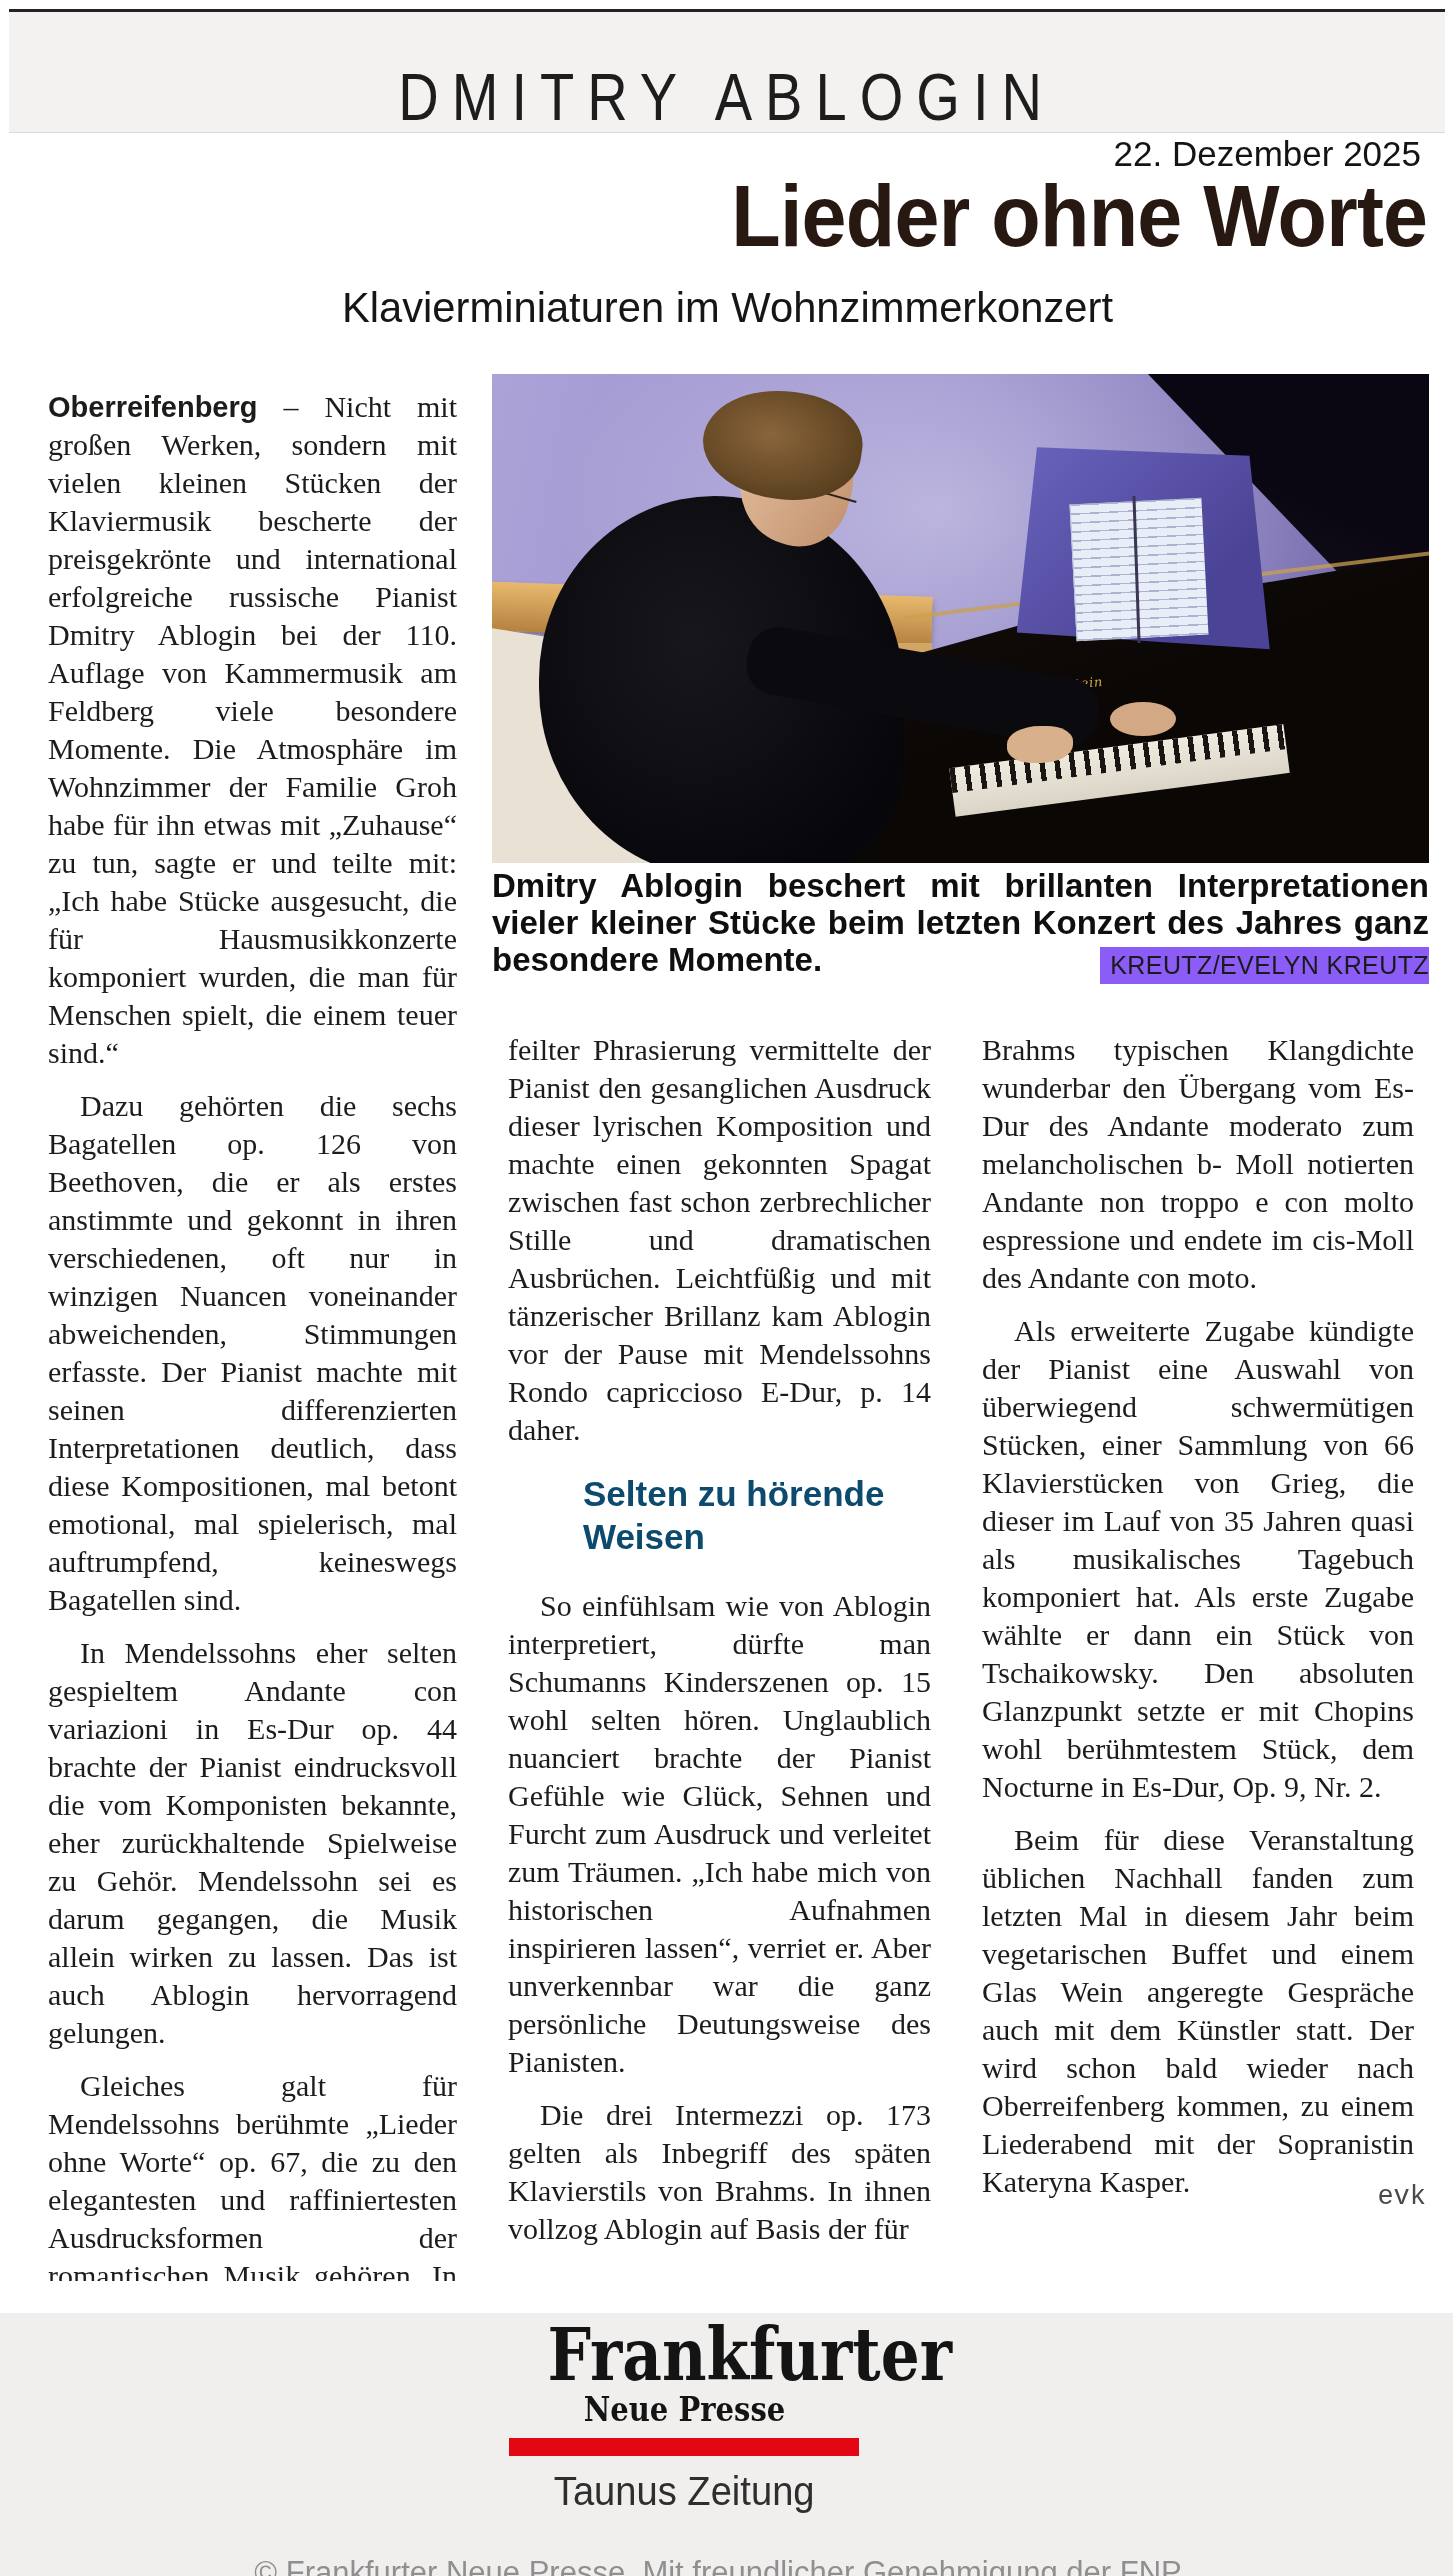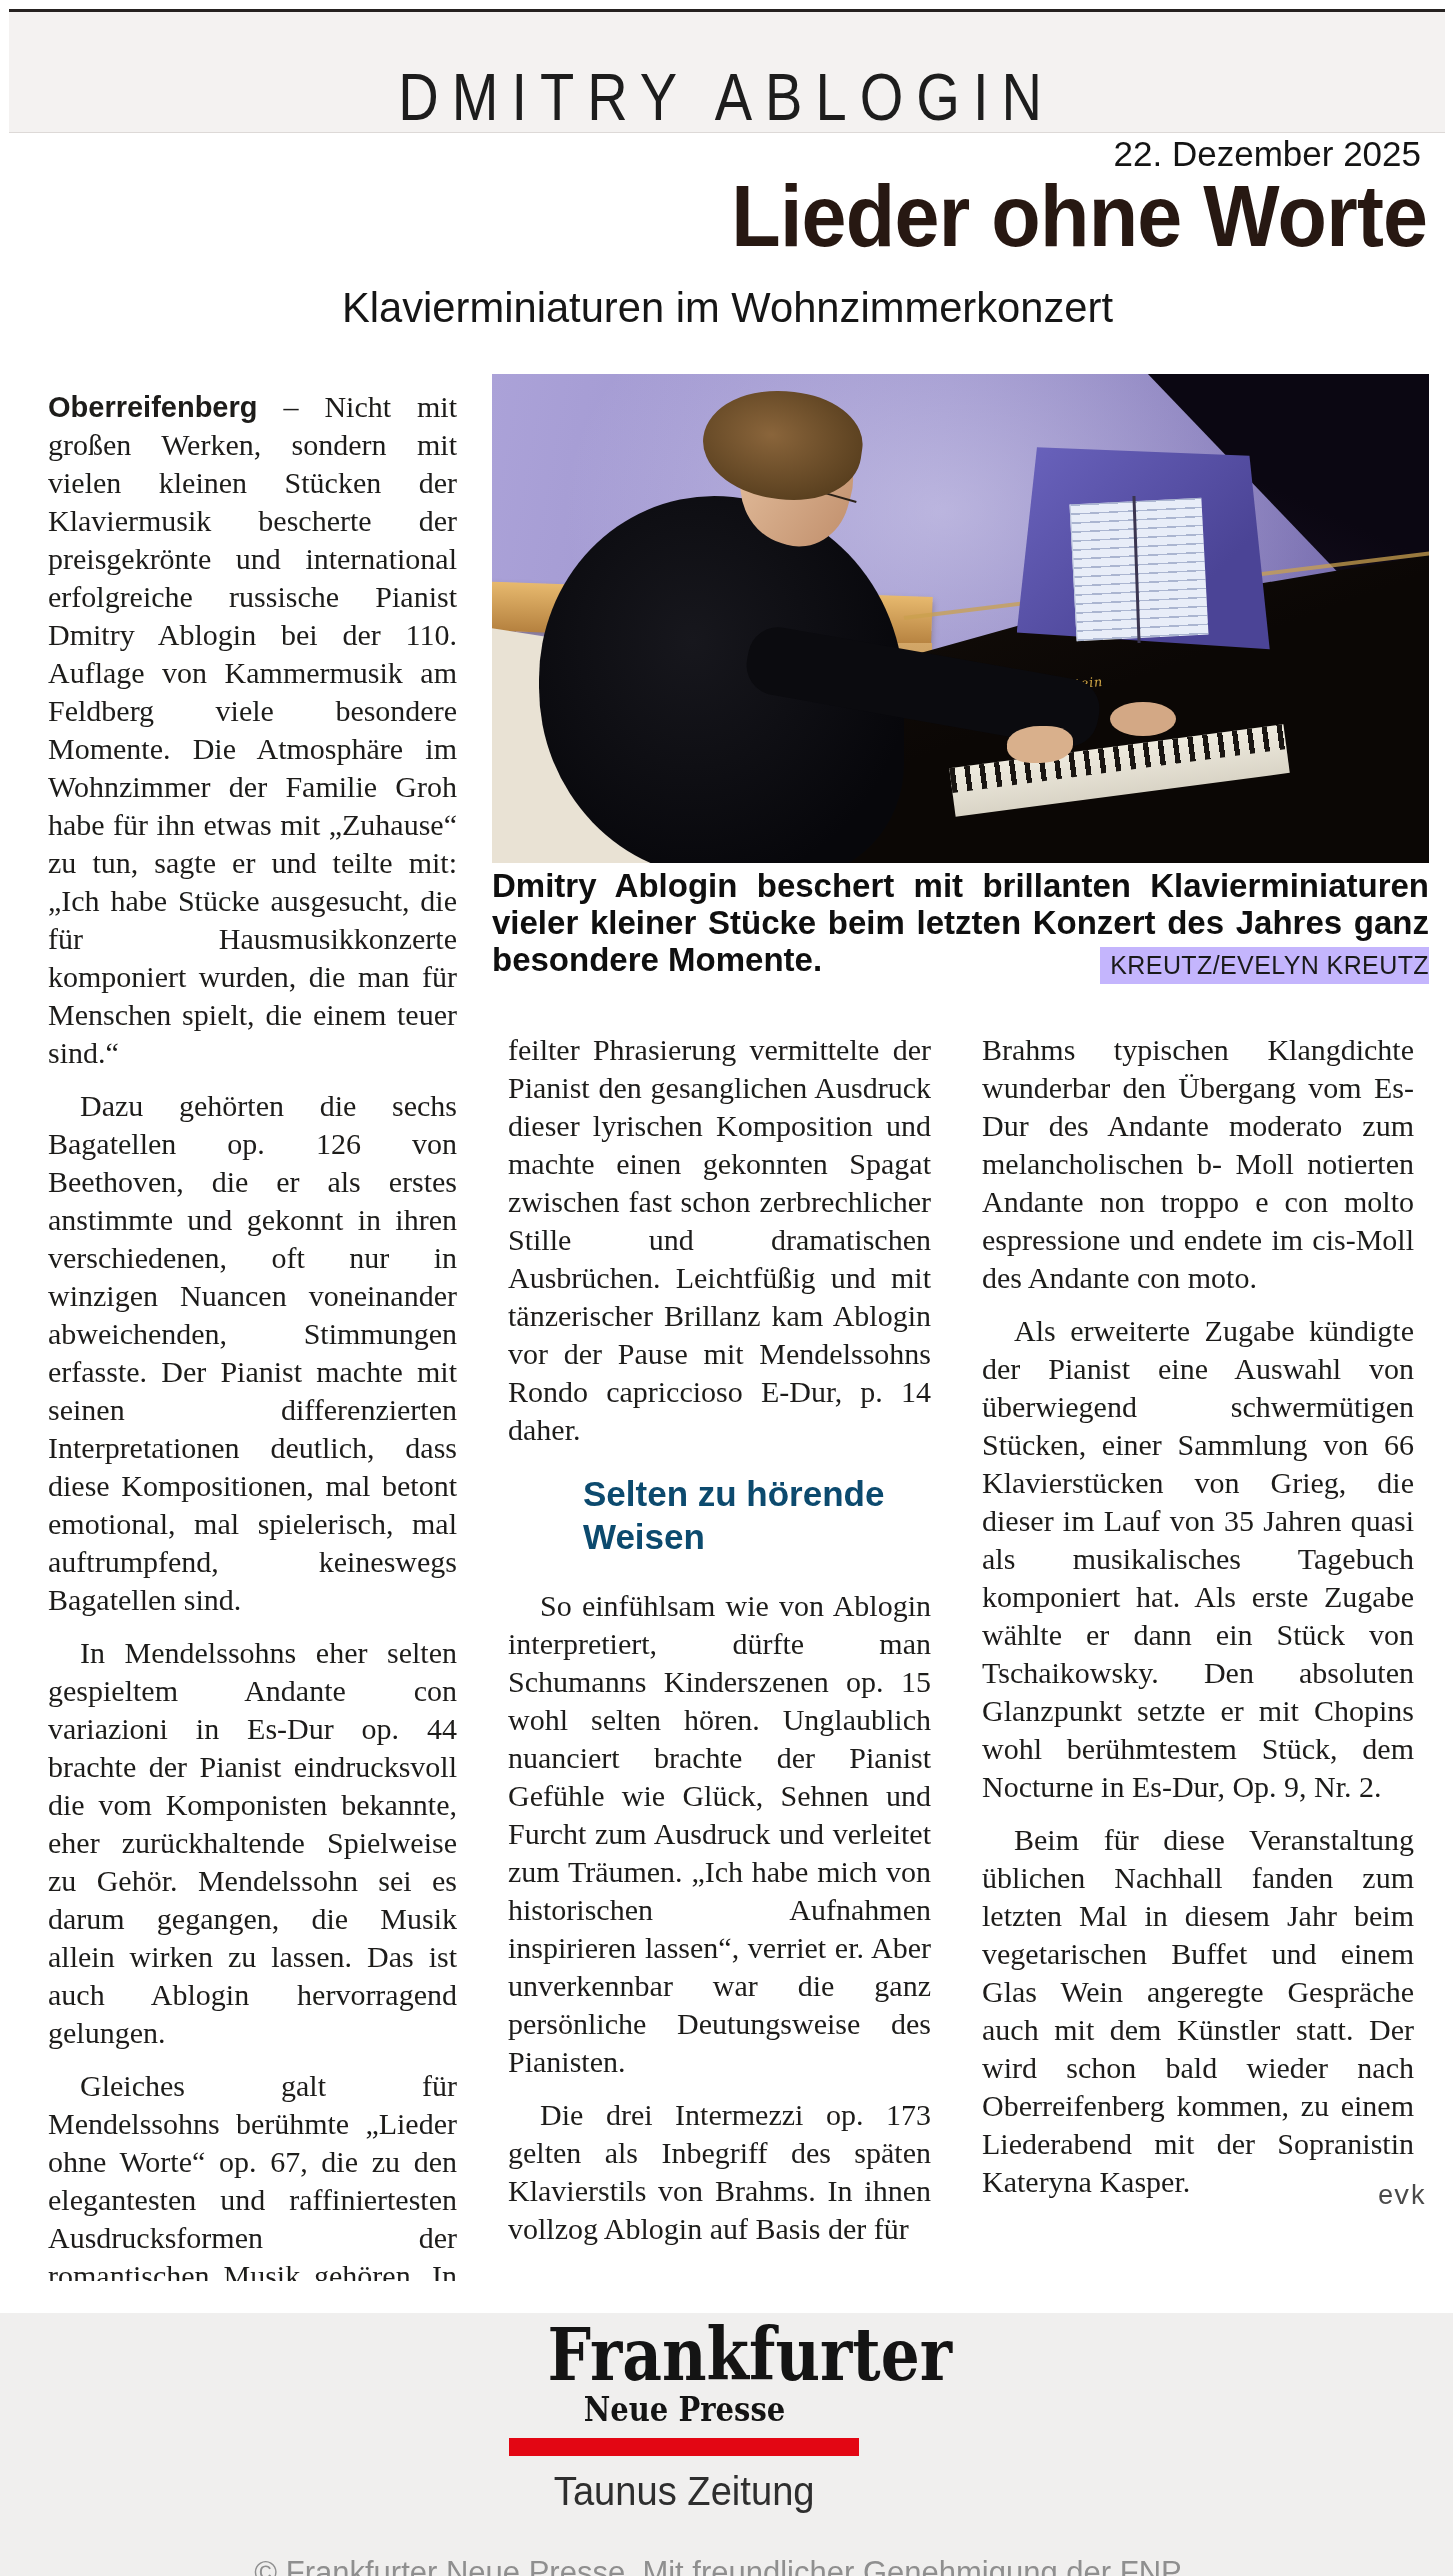--- a/index.html
+++ b/index.html
@@ -87,21 +87,21 @@
          background:linear-gradient(110deg,#e5c09f,#c2916e);border-radius:50% 50% 45% 55%;}
   .ph-glasses{left:35%;top:25%;width:4%;height:2.3px;background:#2a2118;transform:rotate(16deg);}
   .ph-hair{left:22.5%;top:3.5%;width:17%;height:22%;transform:rotate(8deg);
          background:radial-gradient(at 42% 42%,#8a653b,#563d1d 80%);border-radius:55% 45% 50% 50%;}
 
   
   .caption{position:absolute;left:492px;top:867px;width:937px;height:122px;
          font-family:"Liberation Sans",sans-serif;font-weight:bold;font-size:33px;
          line-height:37px;color:#0f0f0f;text-align:justify;}
   .caption .credit{position:absolute;right:0;bottom:4.6px;font-weight:400;font-size:25px;
-         letter-spacing:0.4px;color:#1a1a1a;background:#c4b5fd;padding-left:10.6px;}
+         letter-spacing:0.4px;color:#1a1a1a;background:#8b5cf6;padding-left:10.6px;}
 
   
   .footer-band{position:absolute;left:0;right:0;top:2313px;height:263px;background:#f0efee;}
   .fnp{position:absolute;left:509px;top:4.6px;width:350px;text-align:center;color:#141414;}
   .fnp-line1{display:inline-block;font-family:"DejaVu Serif",serif;font-weight:bold;
          font-size:73px;line-height:73px;transform:scaleX(0.84);transform-origin:center top;
          white-space:nowrap;}
   .fnp-line2{display:inline-block;font-family:"DejaVu Serif",serif;font-weight:bold;
          font-size:33px;line-height:35px;transform:scaleX(0.88);transform-origin:center top;
          white-space:nowrap;margin-top:1.5px;}
@@ -148,21 +148,21 @@
     <div class="ph ph-torso"></div>
     <div class="ph ph-arm"></div>
     <div class="ph ph-hand1"></div>
     <div class="ph ph-hand2"></div>
     <div class="ph ph-head"></div>
     <div class="ph ph-glasses"></div>
     <div class="ph ph-hair"></div>
   </div>
 
   <div class="caption">
-    <span>Dmitry Ablogin beschert mit brillanten Klavierminiaturen vieler kleiner Stücke beim letzten Konzert des Jahres ganz besondere Momente.</span>
+    <span>Dmitry Ablogin beschert mit brillanten Interpretationen vieler kleiner Stücke beim letzten Konzert des Jahres ganz besondere Momente.</span>
     <span class="credit">KREUTZ/EVELYN KREUTZ</span>
   </div>
 
   <div class="col" id="col1">
     <p><span class="lead">Oberreifenberg</span><span> – Nicht mit großen Werken, sondern mit vielen kleinen Stücken der Klaviermusik bescherte der preisgekrönte und international erfolgreiche russische Pianist Dmitry Ablogin bei der 110. Auflage von Kammermusik am Feldberg viele besondere Momente. Die Atmosphäre im Wohnzimmer der Familie Groh habe für ihn etwas mit „Zuhause“ zu tun, sagte er und teilte mit: „Ich habe Stücke ausgesucht, die für Hausmusikkonzerte komponiert wurden, die man für Menschen spielt, die einem teuer sind.“</span></p>
     <p class="ind">Dazu gehörten die sechs Bagatellen op. 126 von Beethoven, die er als erstes anstimmte und gekonnt in ihren verschiedenen, oft nur in winzigen Nuancen voneinander abweichenden, Stimmungen erfasste. Der Pianist machte mit seinen differenzierten Interpretationen deutlich, dass diese Kompositionen, mal betont emotional, mal spielerisch, mal auftrumpfend, keineswegs Bagatellen sind.</p>
     <p class="ind">In Mendelssohns eher selten gespieltem Andante con variazioni in Es-Dur op. 44 brachte der Pianist eindrucksvoll die vom Komponisten bekannte, eher zurückhaltende Spielweise zu Gehör. Mendelssohn sei es darum gegangen, die Musik allein wirken zu lassen. Das ist auch Ablogin hervorragend gelungen.</p>
     <p class="ind">Gleiches galt für Mendelssohns berühmte „Lieder ohne Worte“ op. 67, die zu den elegantesten und raffiniertesten Ausdrucksformen der romantischen Musik gehören. In seinem sensiblen Spiel mit ausge-</p>
   </div>
 

